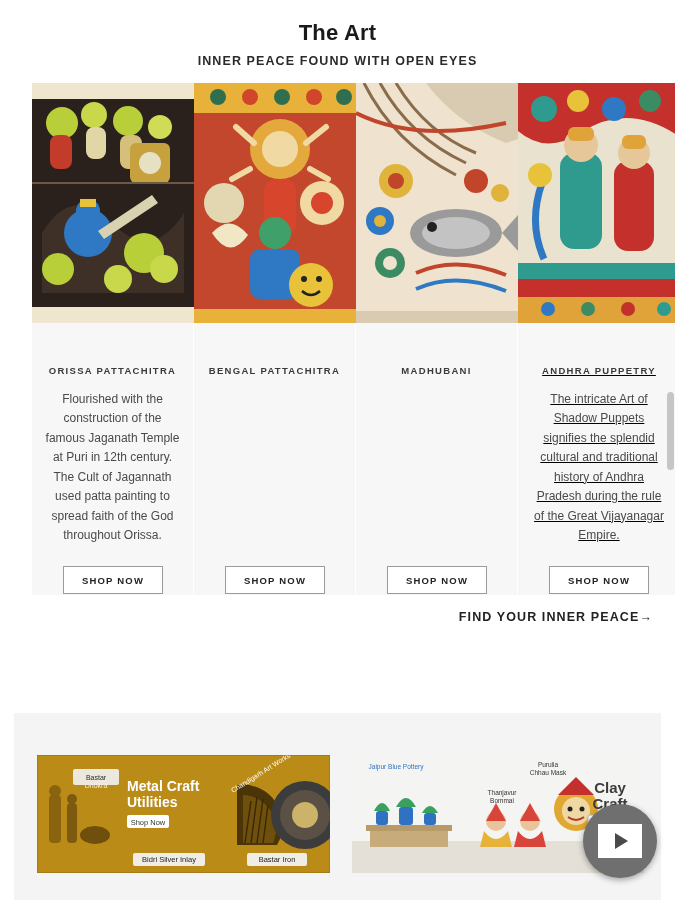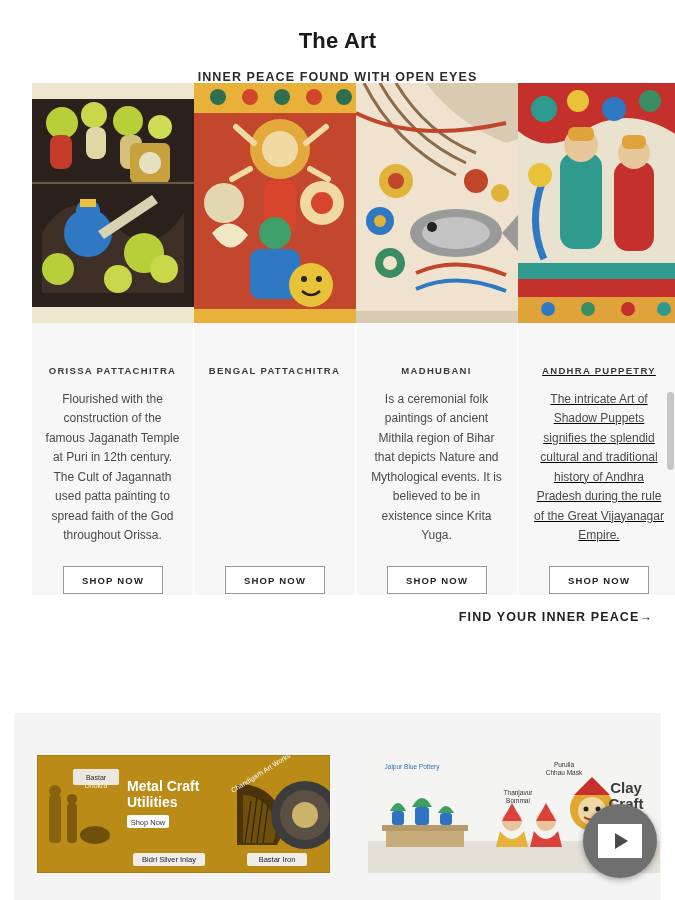--- a/index.html
+++ b/index.html
@@ -5,27 +5,27 @@
   * { box-sizing: border-box; margin: 0; padding: 0; }
   html, body {
     width: 675px; height: 900px;
     background: #ffffff;
     font-family: "Liberation Sans", sans-serif;
     overflow: hidden;
   }
   .page { position: relative; width: 675px; height: 900px; background:#fff; }
 
   
-  .header { text-align: center; padding-top: 28px; }
+  .header { text-align: center; padding-top: 20px; }
   .title {
     font-size: 22px; font-weight: bold; color: #1a1a1a;
     letter-spacing: 0.2px;
   }
   .subtitle {
-    margin-top: 16px;
+    margin-top: 8px;
     font-size: 12.5px; color: #2b2b2b; letter-spacing: 1.1px;
     font-weight: 600;
   }
 
   
   .cards {
     position: absolute; left: 32px; top: 83px;
     width: 647px; height: 512px;
     display: flex; gap: 0;
     background: #f6f6f6;
@@ -78,21 +78,21 @@
     position: absolute; left: 14px; top: 713px;
     width: 647px; height: 187px;
     background: #f4f4f4;
     text-align: right;
   }
   .banner {
     position: absolute; top: 42px; height: 118px;
     overflow: hidden;
   }
   .banner.left { left: 23px; width: 293px; background:#b8860b; }
-  .banner.right { left: 354px; width: 292px; background:#fef9c3; }
+  .banner.right { left: 338px; width: 292px; background:#fef9c3; }
   .banner svg { display:block; }
 
   
   .scrollbar {
     position: absolute; right: 1px; top: 392px;
     width: 7px; height: 78px; border-radius: 4px;
     background: #c6c6c6;
   }
 
   
@@ -216,21 +216,20 @@
           <path d="M146 150 L162 132 L162 168 Z" fill="#9a9a9a"></path>
           <circle cx="76" cy="144" r="5" fill="#222"></circle>
           <path d="M60 190 Q100 172 150 192" stroke="#c0452b" stroke-width="4" fill="none"></path>
           <path d="M60 206 Q100 188 150 208" stroke="#2f79c4" stroke-width="4" fill="none"></path>
           <circle cx="120" cy="98" r="12" fill="#c0452b"></circle>
           <circle cx="144" cy="110" r="9" fill="#e0b33a"></circle>
           <rect x="0" y="228" width="162" height="12" fill="#d8cbb2"></rect>
         </svg>
       </div>
       <div class="name">MADHUBANI</div>
-      <div class="desc">Is a ceremonial folk paintings of ancient Mithila region of Bihar that depicts Nature and Mythological events. It is believed to be in existence since Krita Yuga.</div>
       <div class="shop-wrap">
         <button class="shop-btn">SHOP NOW</button>
       </div>
     </div>
 
     <div class="card c4">
       <div class="art">
         <svg viewBox="0 0 162 240" preserveAspectRatio="none" aria-hidden="true">
           <rect width="162" height="240" fill="#e9e2cf"></rect>
           <path d="M0 0 L162 0 L162 54 Q110 18 62 50 Q28 72 0 48 Z" fill="#c4302b"></path>

